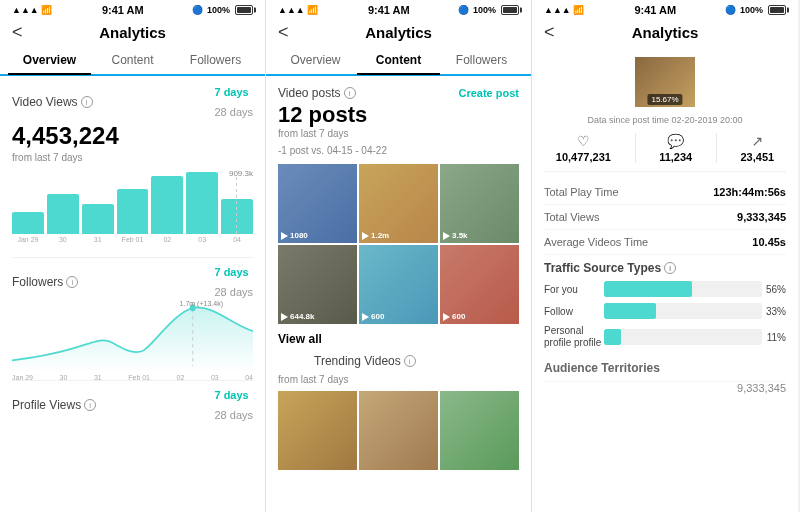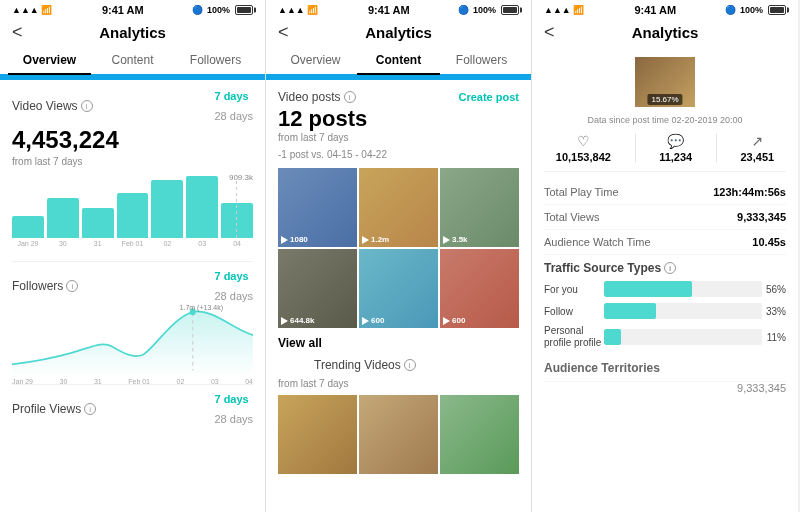--- a/index.html
+++ b/index.html
@@ -76,21 +76,21 @@
       position: absolute;
       left: 50%;
       transform: translateX(-50%);
       font-size: 15px;
       font-weight: 600;
       color: #000;
     }
 
     .tabs {
       display: flex;
-      border-bottom: 6px solid #0ea5e9;
+      border-bottom: 2px solid #0ea5e9;
       padding: 0 8px;
     }
     .tab {
       flex: 1;
       text-align: center;
       padding: 6px 4px;
       font-size: 12px;
       color: #666;
       cursor: pointer;
       border-bottom: 2px solid transparent;
@@ -659,21 +659,21 @@
     <div style="display:flex;justify-content:center;margin-bottom:4px;">
       <div class="detail-image">
         <span class="percentage-badge">15.67%</span>
       </div>
     </div>
     <div class="post-date">Data since post time 02-20-2019 20:00</div>
 
     <div class="stats-row">
       <div class="stat-item">
         <div class="stat-icon">♡</div>
-        <div class="stat-num">10,153,842</div>
+        <div class="stat-num">10,477,231</div>
       </div>
       <div class="stat-divider"></div>
       <div class="stat-item">
         <div class="stat-icon">💬</div>
         <div class="stat-num">11,234</div>
       </div>
       <div class="stat-divider"></div>
       <div class="stat-item">
         <div class="stat-icon">↗</div>
         <div class="stat-num">23,451</div>
@@ -682,21 +682,21 @@
 
     <div class="detail-row">
       <span class="detail-row-label">Total Play Time</span>
       <span class="detail-row-value">123h:44m:56s</span>
     </div>
     <div class="detail-row">
       <span class="detail-row-label">Total Views</span>
       <span class="detail-row-value">9,333,345</span>
     </div>
     <div class="detail-row">
-      <span class="detail-row-label">Audience Watch Time</span>
+      <span class="detail-row-label">Average Videos Time</span>
       <span class="detail-row-value">10.45s</span>
     </div>
 
     <div class="traffic-section">
       <div class="traffic-label">
         <span>Traffic Source Types</span>
         <div class="info-icon">i</div>
       </div>
       <div class="traffic-item">
         <span class="traffic-name">For you</span>

